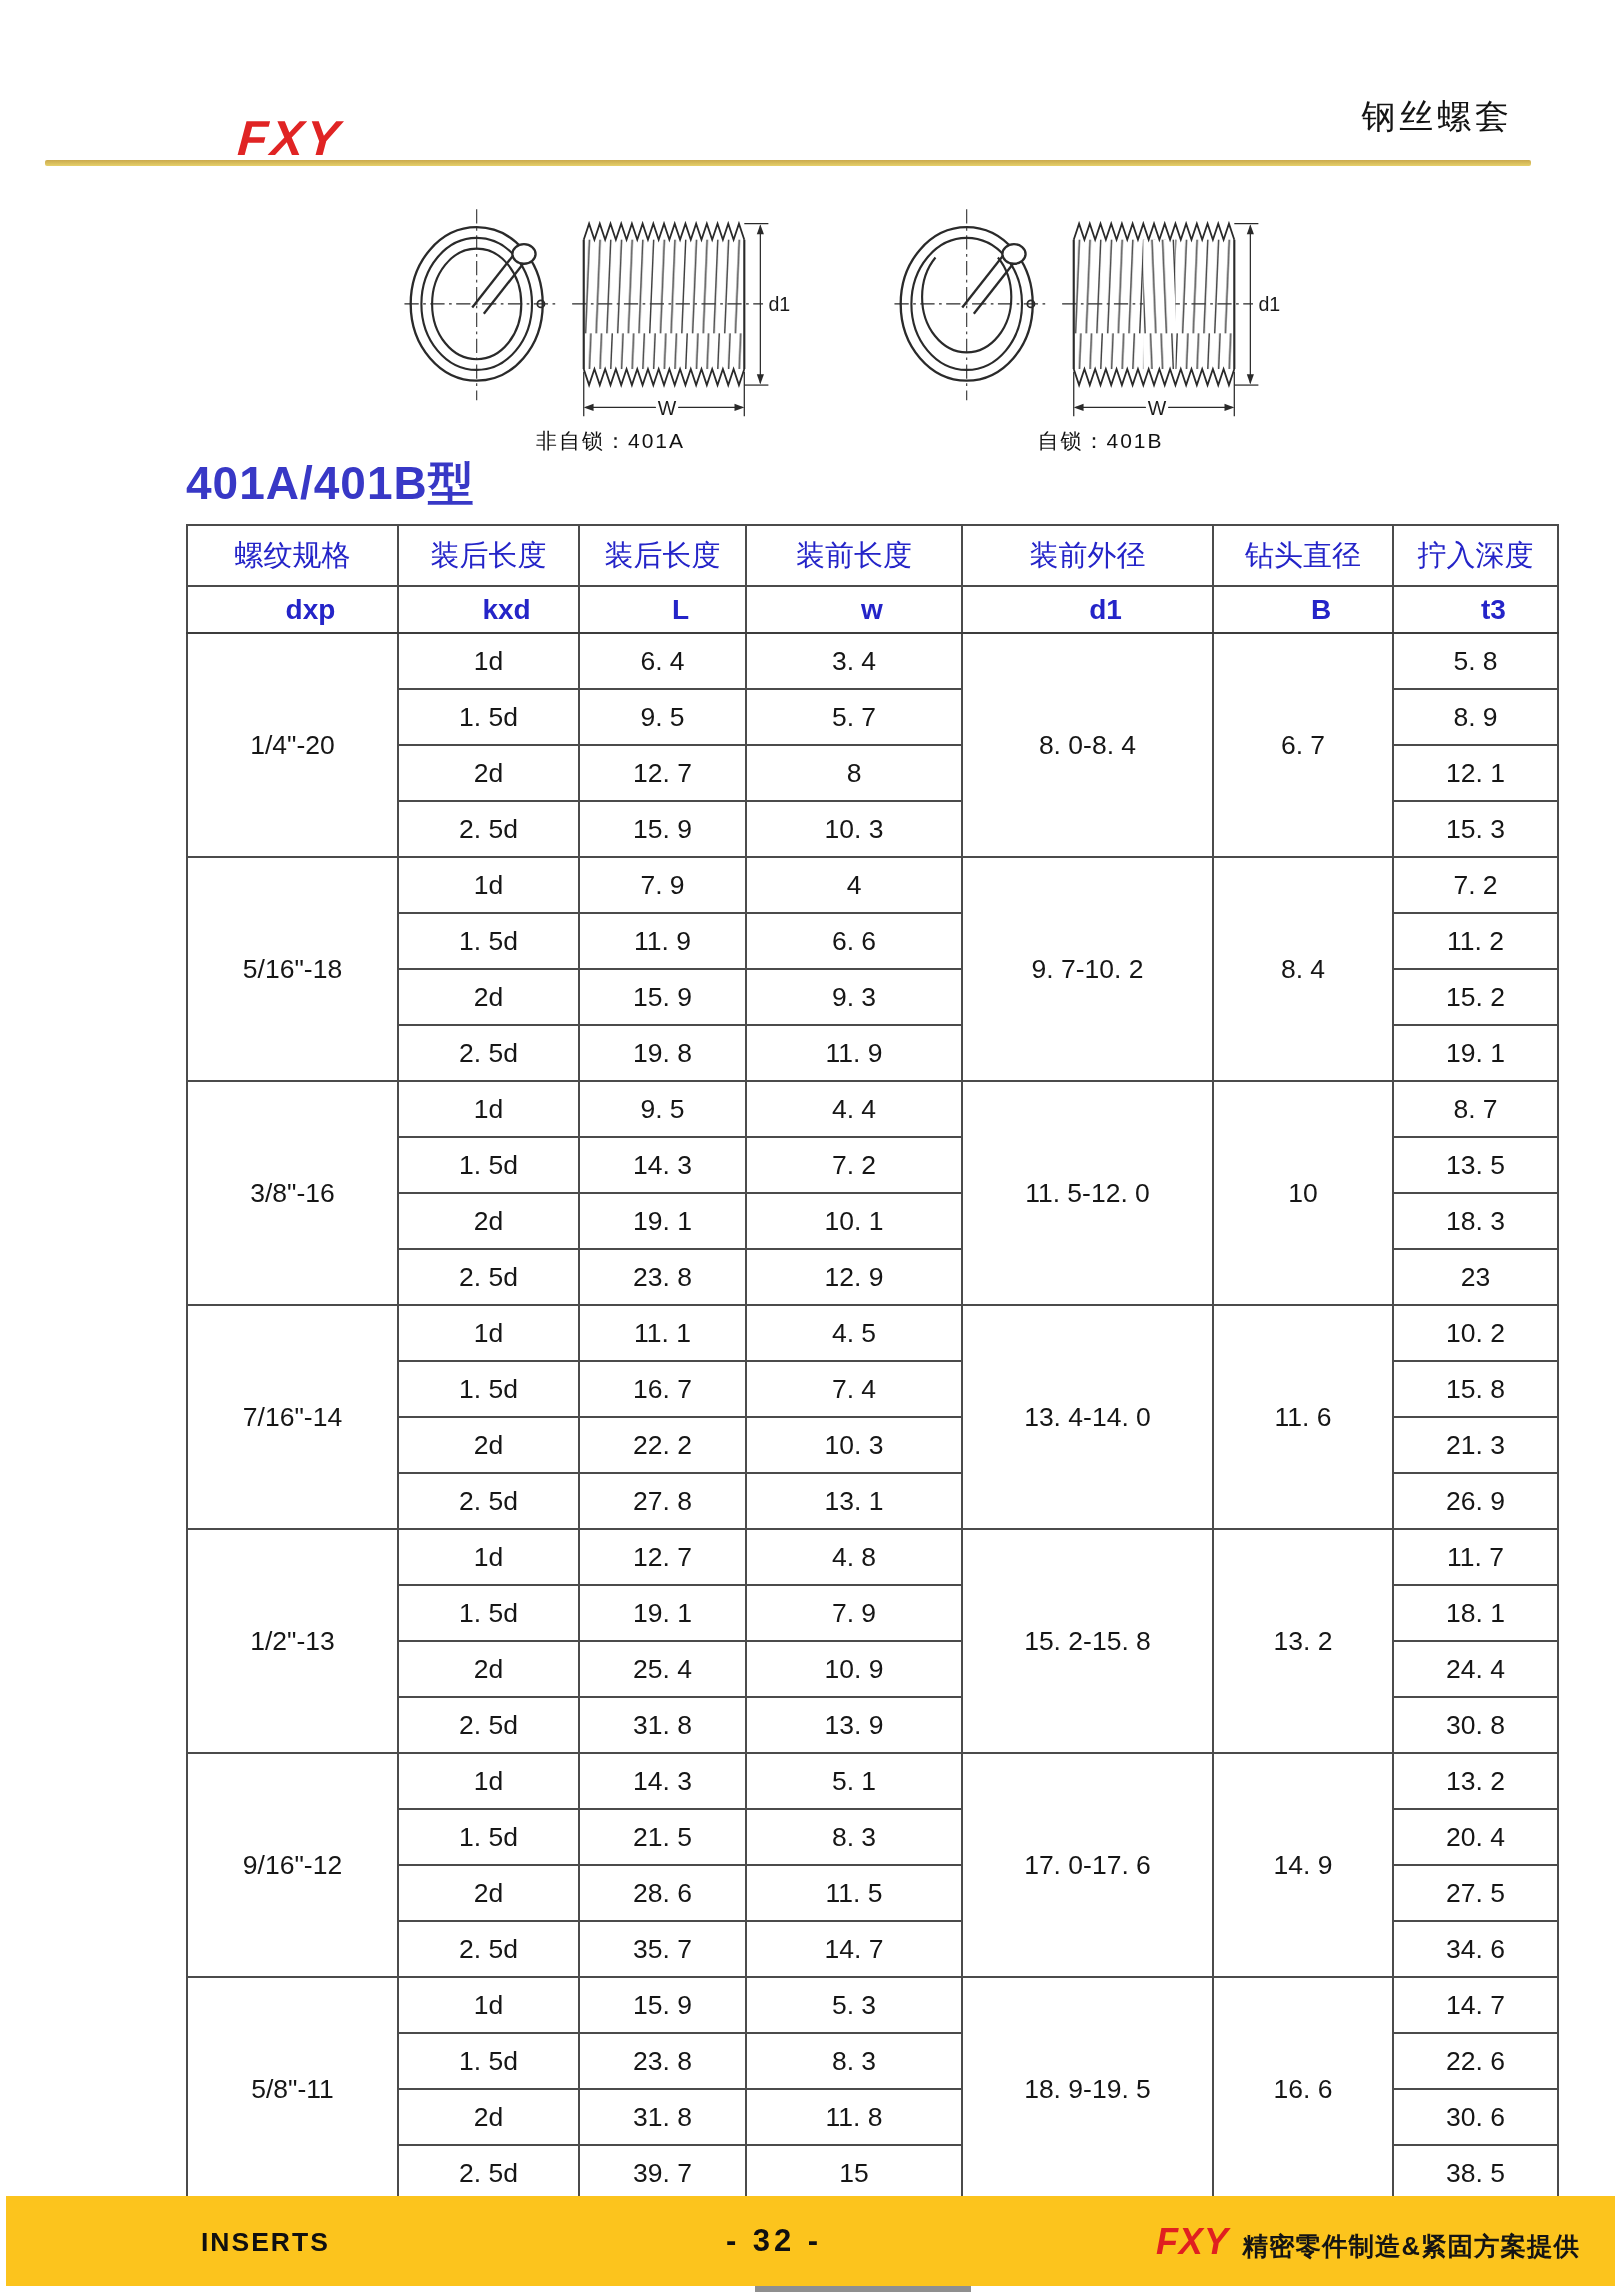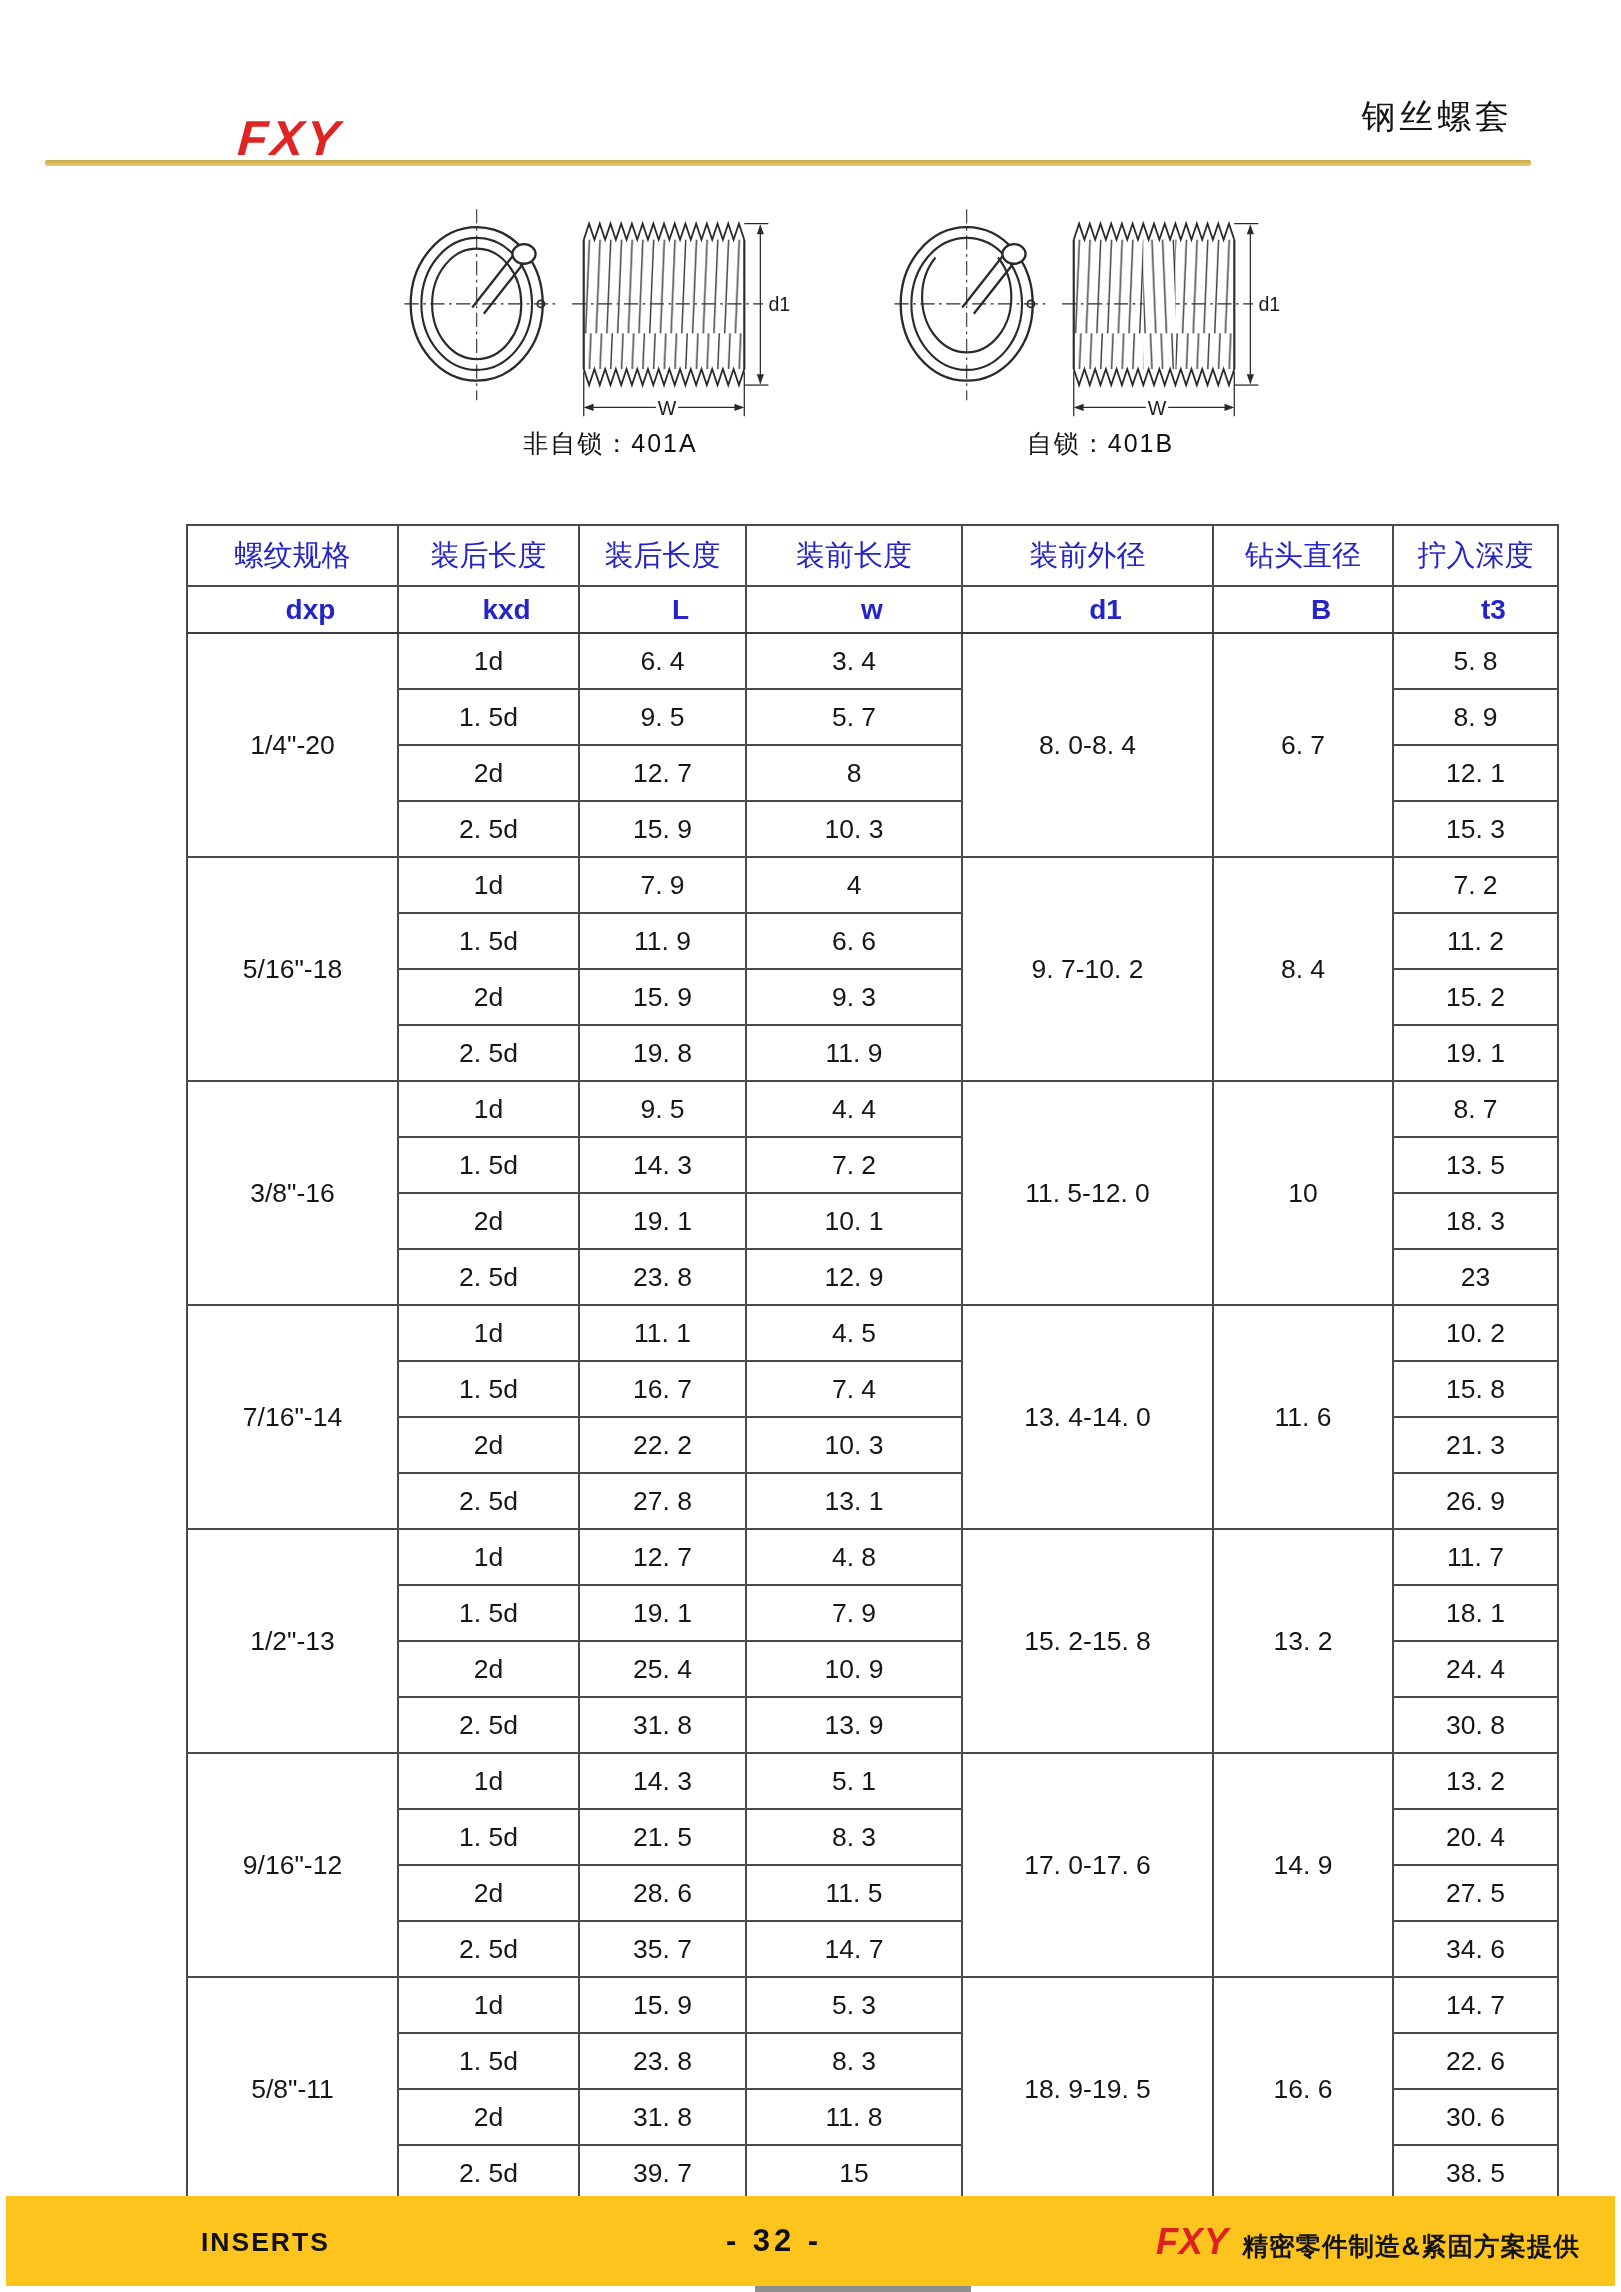--- a/index.html
+++ b/index.html
@@ -17,21 +17,21 @@
     letter-spacing:3.9px;font-weight:500;
   }
   .gold-rule{
     position:absolute;left:45px;top:160px;width:1486px;height:5.9px;
     background:linear-gradient(#caa94e,#e6d06a);border-radius:2px;
   }
   
   .figures{position:absolute;left:380px;top:204px;display:flex;gap:29px;}
   .figure{display:flex;flex-direction:column;align-items:center;}
   .figure svg{display:block;}
-  .fig-caption{font-size:25px;color:#111;margin-top:0px;letter-spacing:2px;}
+  .fig-caption{font-size:21px;color:#111;margin-top:0px;letter-spacing:2px;}
   .sketch{stroke:#2a2a2a;fill:none;}
   
   .section-title{
     position:absolute;left:186px;top:453px;font-size:46px;font-weight:800;
     color:#3838c6;letter-spacing:1px;
   }
   
   .spec-table{
     position:absolute;left:186px;top:524px;width:1370px;
     border-collapse:collapse;table-layout:fixed;
@@ -160,20 +160,21 @@
         <line class="sketch" x1="385" y1="188" x2="385" y2="238" stroke-width="1.4"></line>
         <line class="sketch" x1="207" y1="228" x2="383" y2="228" stroke-width="1.4"></line>
         <polygon points="216,224 216,232 205,228" fill="#2a2a2a"></polygon>
         <polygon points="374,224 374,232 385,228" fill="#2a2a2a"></polygon>
         <text x="288" y="236" font-size="22" fill="#1a1a1a" stroke="#ffffff" stroke-width="8" paint-order="stroke">W</text>
       </svg>
       <div class="fig-caption">自锁：401B</div>
     </div>
   </div>
 
+  <div class="section-title">401A/401B型</div>
 
   <table class="spec-table">
     <colgroup>
       <col style="width:211px">
         <col style="width:181px">
         <col style="width:167px">
       <col style="width:216px">
         <col style="width:251px">
         <col style="width:180px">
         <col style="width:165px">

